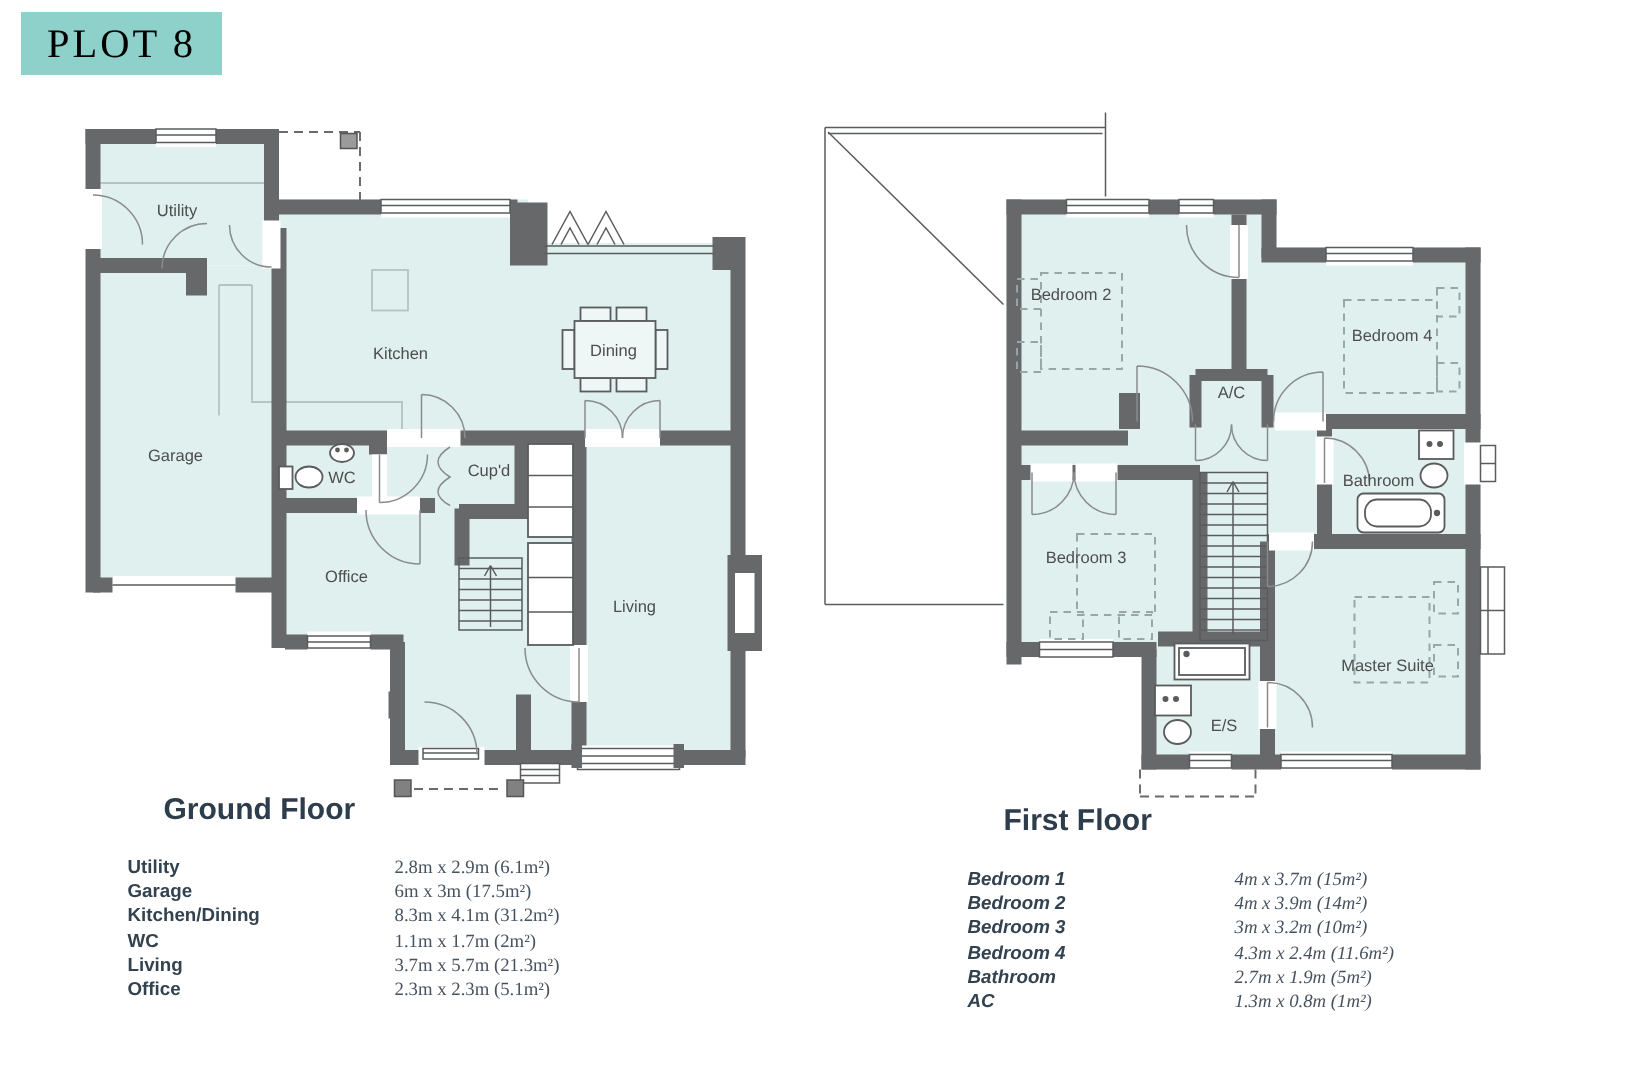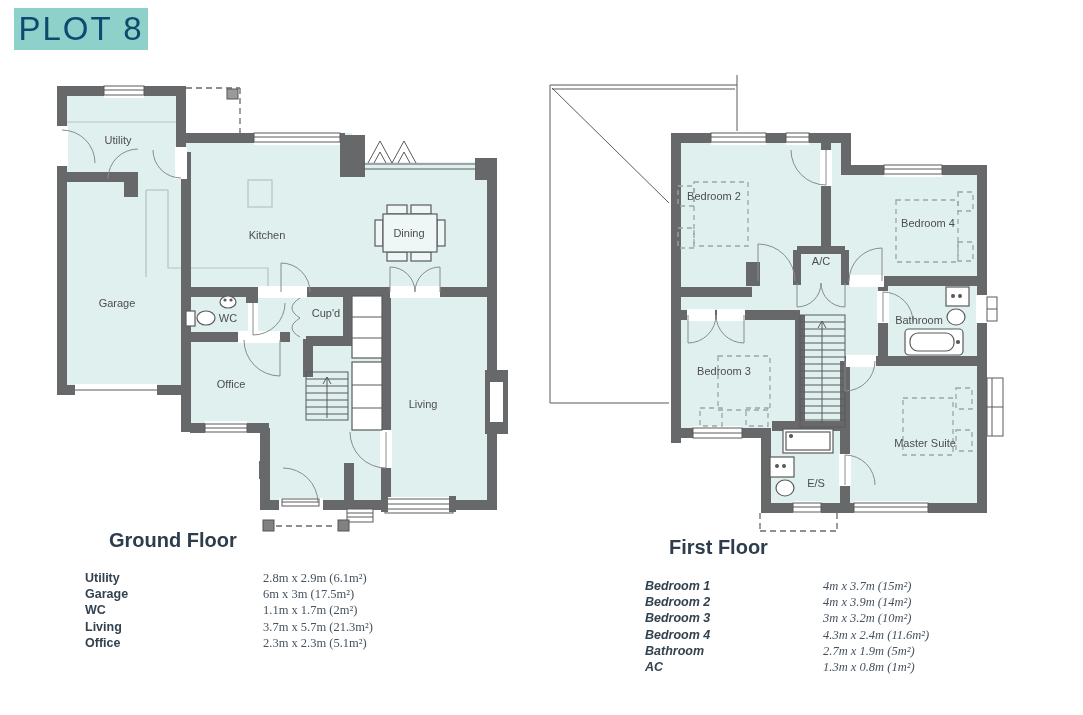--- a/index.html
+++ b/index.html
@@ -1,22 +1,22 @@
 <!DOCTYPE html>
 <html><head>
 <meta charset="utf-8">
 <style>
   html,body{margin:0;padding:0;background:#ffffff;}
   #page{position:relative;width:1083px;height:715px;background:#fff;overflow:hidden;
         font-family:"Liberation Sans",sans-serif;}
   #plan-svg{position:absolute;left:0;top:0;}
   .title-box{position:absolute;left:14px;top:8px;width:134px;height:42px;
              background:#8ed1ca;display:flex;align-items:center;justify-content:center;}
-  .title-box span{font-family:Liberation Sans, sans-serif;font-size:33px;letter-spacing:2px;
-                  color:#0c4a6e;font-weight:500;}
+  .title-box span{font-family:Liberation Serif, serif;font-size:27px;letter-spacing:2px;
+                  color:#000000;font-weight:500;}
   .floor-heading{position:absolute;font-size:20px;font-weight:bold;color:#2e3d4c;margin-left:24px;}
   #gf-heading{left:85px;top:529px;}
   #ff-heading{left:645px;top:536px;}
   .dim-table{position:absolute;font-size:12.5px;line-height:16.2px;}
   #gf-table{left:85px;top:570px;}
   #ff-table{left:645px;top:578px;font-style:italic;}
   .trow{display:flex;}
   .tname{display:inline-block;width:178px;font-weight:bold;color:#33424f;}
   .tdims{font-family:"Liberation Serif",serif;color:#46525e;}
   svg text{font-family:"Liberation Sans",sans-serif;font-size:11px;fill:#4d4d4d;}
@@ -315,20 +315,24 @@
   <div class="dim-table" id="gf-table">
     <div class="trow">
         <span class="tname">Utility</span>
         <span class="tdims">2.8m x 2.9m (6.1m²)</span>
       </div>
     <div class="trow">
         <span class="tname">Garage</span>
         <span class="tdims">6m x 3m (17.5m²)</span>
       </div>
     <div class="trow">
+        <span class="tname">Kitchen/Dining</span>
+        <span class="tdims">8.3m x 4.1m (31.2m²)</span>
+      </div>
+    <div class="trow">
         <span class="tname">WC</span>
         <span class="tdims">1.1m x 1.7m (2m²)</span>
       </div>
     <div class="trow">
         <span class="tname">Living</span>
         <span class="tdims">3.7m x 5.7m (21.3m²)</span>
       </div>
     <div class="trow">
         <span class="tname">Office</span>
         <span class="tdims">2.3m x 2.3m (5.1m²)</span>

